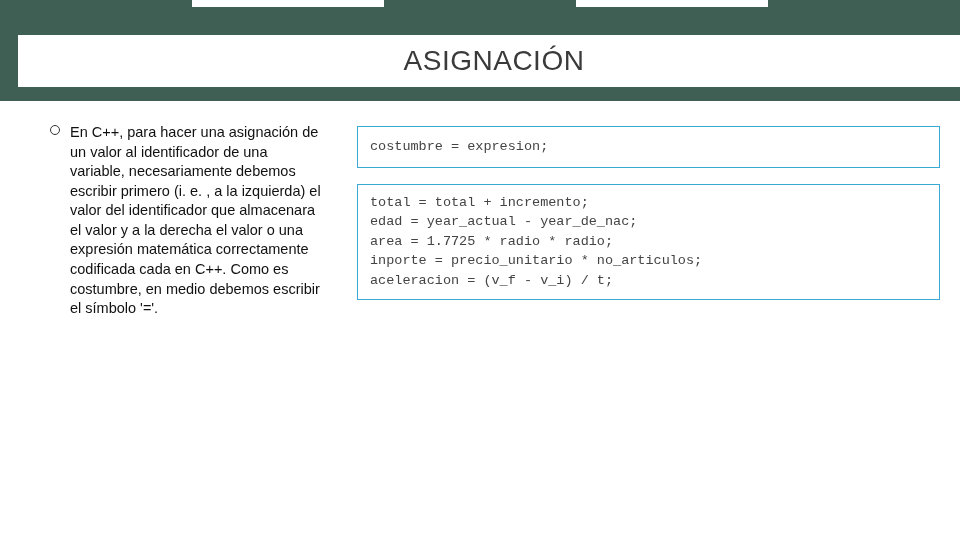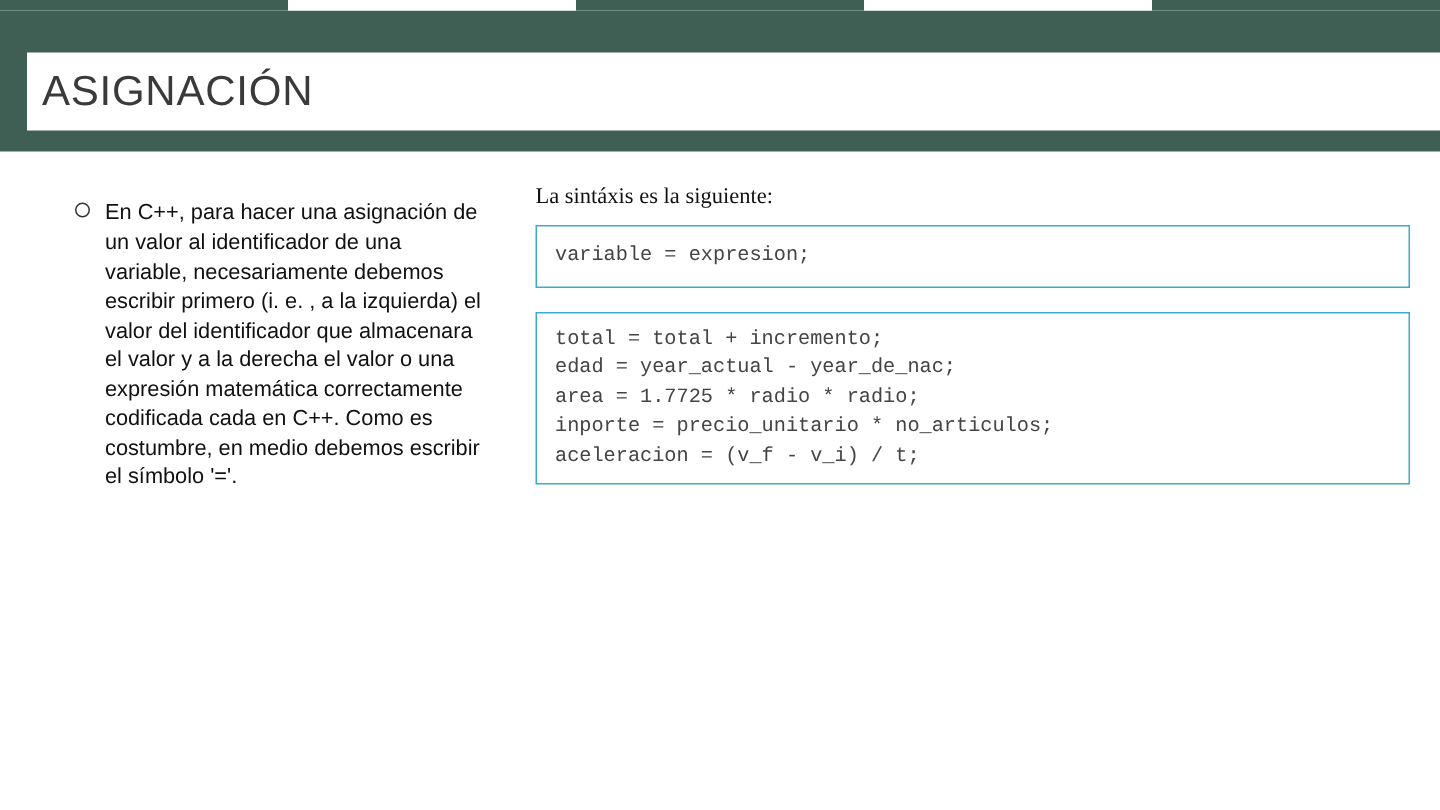--- a/index.html
+++ b/index.html
@@ -30,20 +30,21 @@
   .title-inner {
     background: #fff;
     margin-left: 18px;
     padding: 10px 0 10px 10px;
   }
   .slide-title {
     color: #3a3a3a;
     font-size: 28px;
     font-weight: 400;
     letter-spacing: 0.5px;
+    text-align: center;
   }
   .content-area {
     display: flex;
     padding: 22px 20px 0 20px;
     gap: 32px;
     align-items: center;
   }
   .left-col {
     width: 305px;
     flex-shrink: 0;
@@ -106,21 +107,20 @@
     <h1 class="slide-title">ASIGNACIÓN</h1>
   </div>
 </div>
 
 <div class="content-area">
   <div class="left-col">
     <span class="bullet-mark"></span>
     <p class="bullet-text">En C++, para hacer una asignación de un valor al identificador de una variable, necesariamente debemos escribir primero (i. e. , a la izquierda) el valor del identificador que almacenara el valor y a la derecha el valor o una expresión matemática correctamente codificada cada en C++. Como es costumbre, en medio debemos escribir el símbolo '='.</p>
   </div>
   <div class="right-col">
-    <p class="syntax-label">La sintáxis es la siguiente:</p>
-    <div class="code-box syntax-box">variable = expresion;</div>
+    <div class="code-box syntax-box">costumbre = expresion;</div>
     <div class="code-box">total = total + incremento;
 edad = year_actual - year_de_nac;
 area = 1.7725 * radio * radio;
 inporte = precio_unitario * no_articulos;
 aceleracion = (v_f - v_i) / t;</div>
   </div>
 </div>
 
 </body></html>

